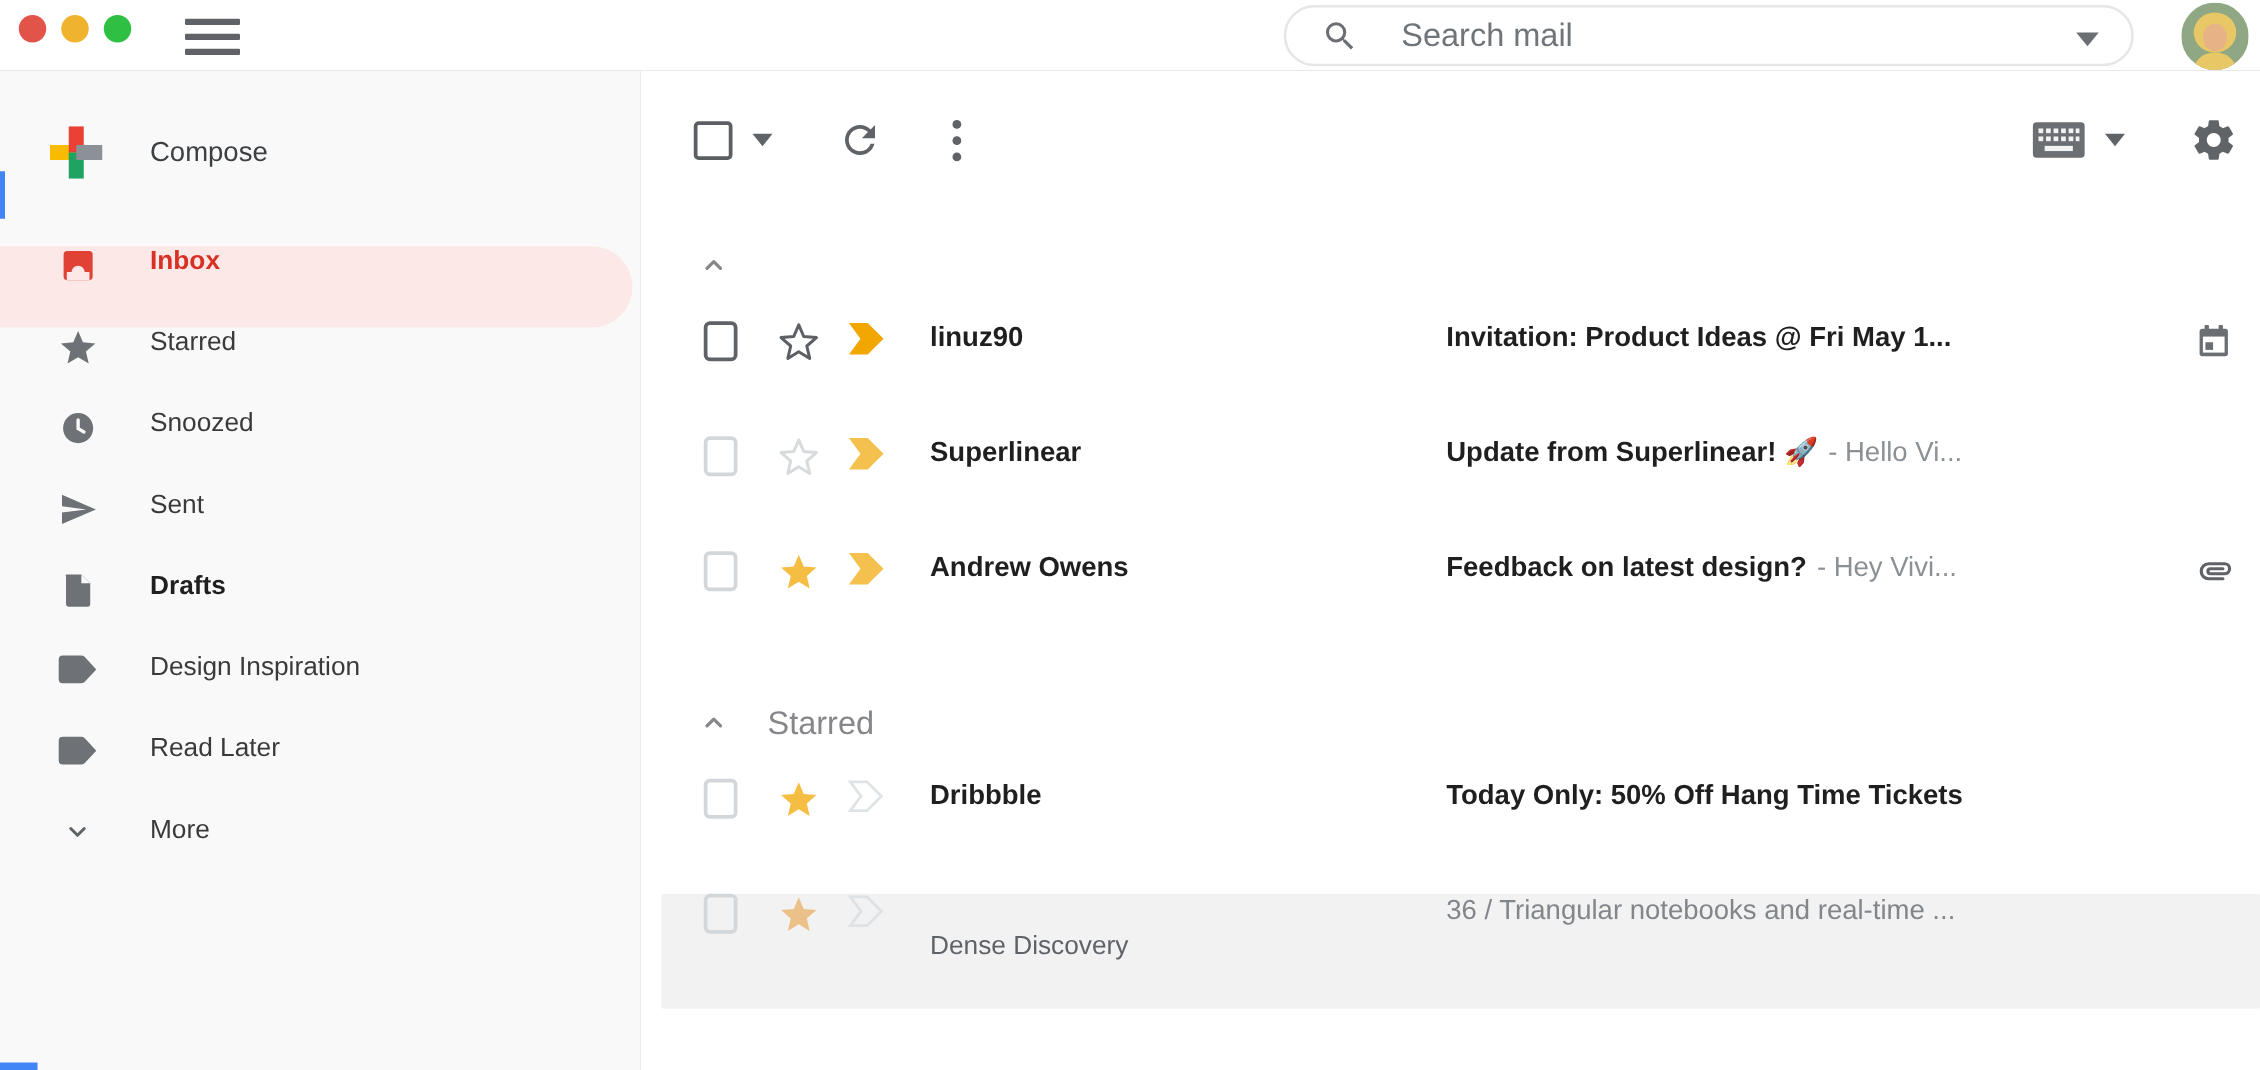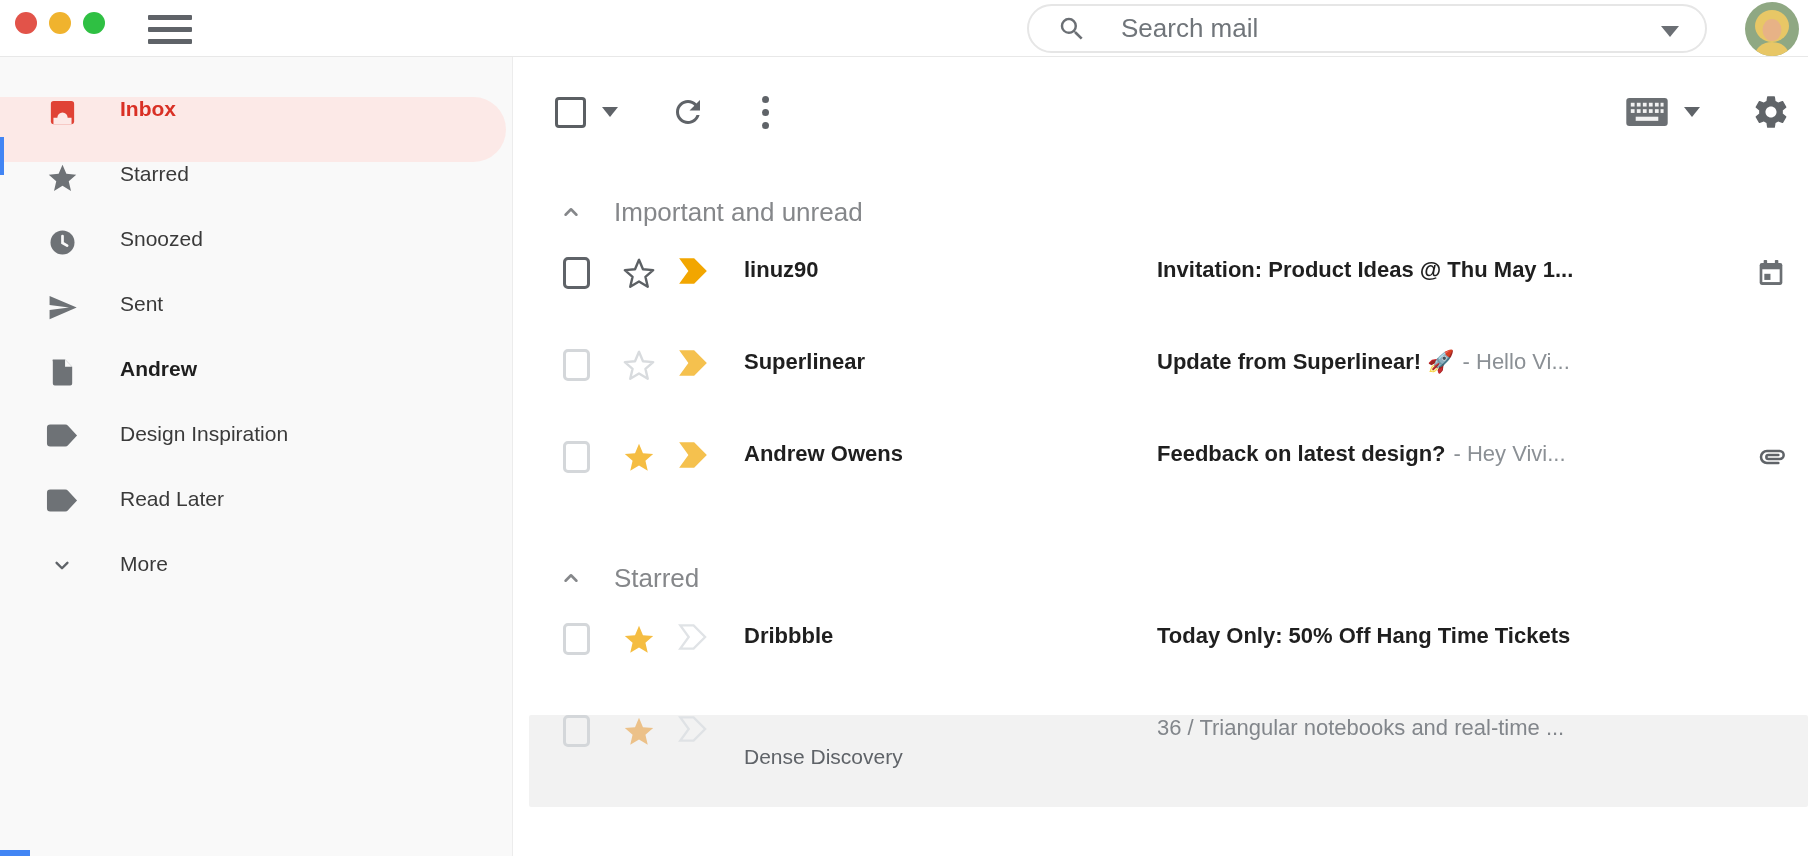--- a/index.html
+++ b/index.html
@@ -124,20 +124,29 @@
     </svg>
   </div>
 </div>
 
 <div class="app">
 
   <div class="sidebar">
     <div class="edge-blue-v"></div>
     <div class="edge-blue-b"></div>
 
+    <div class="compose">
+      <svg class="plus" viewBox="0 0 42 42">
+        <rect x="0" y="15" width="22" height="12" fill="#f9bb00"></rect>
+        <rect x="15" y="0" width="12" height="21" fill="#e94235"></rect>
+        <rect x="15" y="21" width="12" height="21" fill="#1ea362"></rect>
+        <rect x="21" y="15" width="21" height="12" fill="#8b9196"></rect>
+      </svg>
+      <span class="clabel">Compose</span>
+    </div>
 
     <div class="nav">
       <div class="nav-item active">
         <span class="nicon">
           <svg width="31" height="31" viewBox="0 0 24 24">
             <rect x="3" y="3" width="18" height="18" rx="2.2" fill="#e04235"></rect>
             <path d="M5 21 v-5 h3 a4 4 0 0 1 8 0 h3 v5 z" fill="#fce9e7"></path>
           </svg>
         </span>
         <span class="nlabel">Inbox</span>
@@ -167,21 +176,21 @@
         </span>
         <span class="nlabel">Sent</span>
       </div>
       <div class="nav-item bold">
         <span class="nicon">
           <svg width="29" height="31" viewBox="0 0 22 24">
             <path d="M3.5 2 h9.5 l5.5 5.5 V20.5 a1.5 1.5 0 0 1 -1.5 1.5 h-12 a1.5 1.5 0 0 1 -1.5 -1.5 v-17 A1.5 1.5 0 0 1 3.5 2 z" fill="#6e7276"></path>
             <path d="M13 2 l5.5 5.5 h-5.5 z" fill="#f9f9f9"></path>
           </svg>
         </span>
-        <span class="nlabel">Andrew</span>
+        <span class="nlabel">Drafts</span>
       </div>
       <div class="nav-item">
         <span class="nicon">
           <svg width="34" height="27" viewBox="0 0 26 20">
             <path d="M1.5 4 a2.5 2.5 0 0 1 2.5 -2.5 h11.5 a2.6 2.6 0 0 1 2.1 1.1 L24.5 10 l-6.9 7.4 a2.6 2.6 0 0 1 -2.1 1.1 H4 a2.5 2.5 0 0 1 -2.5 -2.5 z" fill="#6e7276"></path>
           </svg>
         </span>
         <span class="nlabel">Design Inspiration</span>
       </div>
       <div class="nav-item">
@@ -247,37 +256,36 @@
         </div>
       </div>
     </div>
 
     <div class="section-header">
       <span class="chev">
         <svg width="26" height="26" viewBox="0 0 24 24">
             <path d="M7 14.5 12 9.5 l5 5" stroke="#85878a" stroke-width="2.4" fill="none" stroke-linecap="round" stroke-linejoin="round"></path>
           </svg>
       </span>
-      <span class="stitle">Important and unread</span>
     </div>
 
     <div class="email-row">
       <div class="rchk dark"></div>
       <span class="rstar">
         <svg width="34" height="34" viewBox="0 0 24 24">
             <path d="M12 17.27 18.18 21l-1.64-7.03L22 9.24l-7.19-.61L12 2 9.19 8.63 2 9.24l5.46 4.73L5.82 21z" fill="none" stroke="#5c6064" stroke-width="1.7" stroke-linejoin="round"></path>
           </svg>
       </span>
       <span class="rimp">
         <svg width="30" height="28" viewBox="0 0 26 24">
             <path d="M1 1 h13 L25 12 14 23 H1 l8-11 z" fill="#f2a600"></path>
           </svg>
       </span>
       <span class="rsender">linuz90</span>
-      <span class="rsubject"><span class="subj">Invitation: Product Ideas @ Thu May 1...</span><span class="snip"></span></span>
+      <span class="rsubject"><span class="subj">Invitation: Product Ideas @ Fri May 1...</span><span class="snip"></span></span>
       <span class="rtrailing">
         <svg width="32" height="32" viewBox="0 0 24 24">
           <rect x="6.5" y="2.3" width="2.6" height="4" rx="0.6" fill="#6b6f73"></rect>
           <rect x="14.9" y="2.3" width="2.6" height="4" rx="0.6" fill="#6b6f73"></rect>
           <rect x="3.5" y="4.5" width="17" height="16.5" rx="1.6" fill="#6b6f73"></rect>
           <rect x="5.5" y="9.2" width="13" height="9.6" fill="#fff"></rect>
           <rect x="7" y="12.6" width="4.6" height="4.6" fill="#6b6f73"></rect>
         </svg>
       </span>
     </div>

